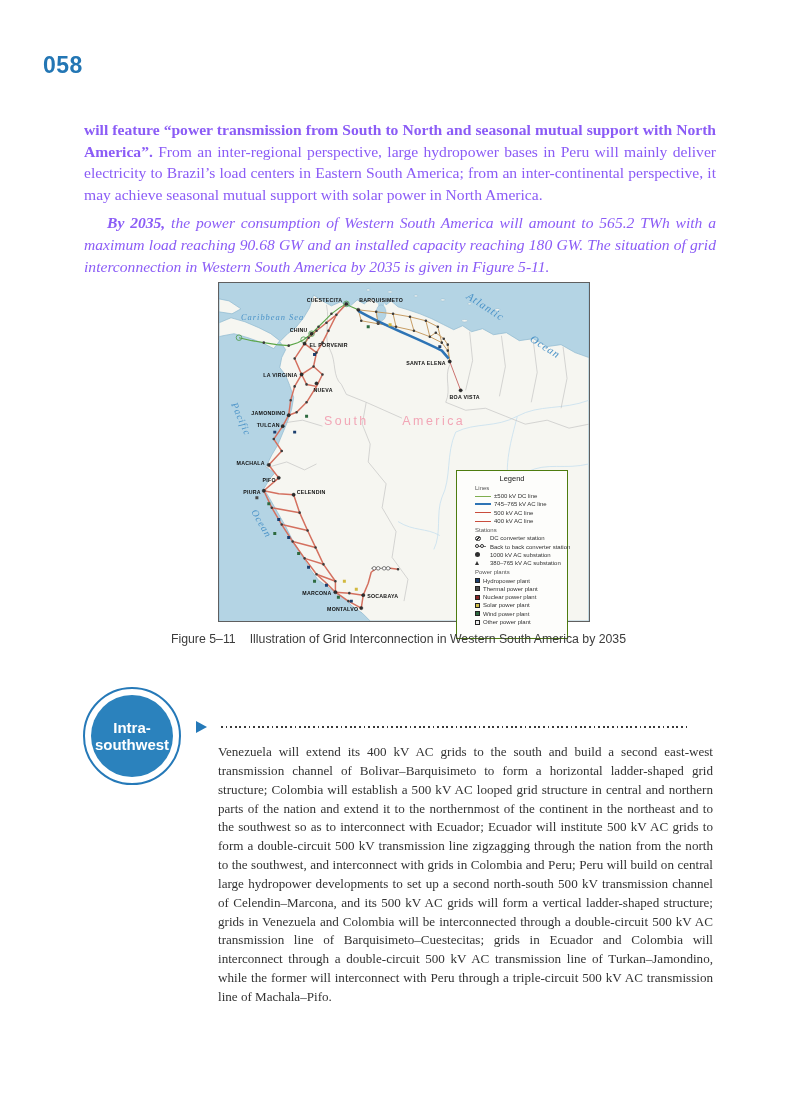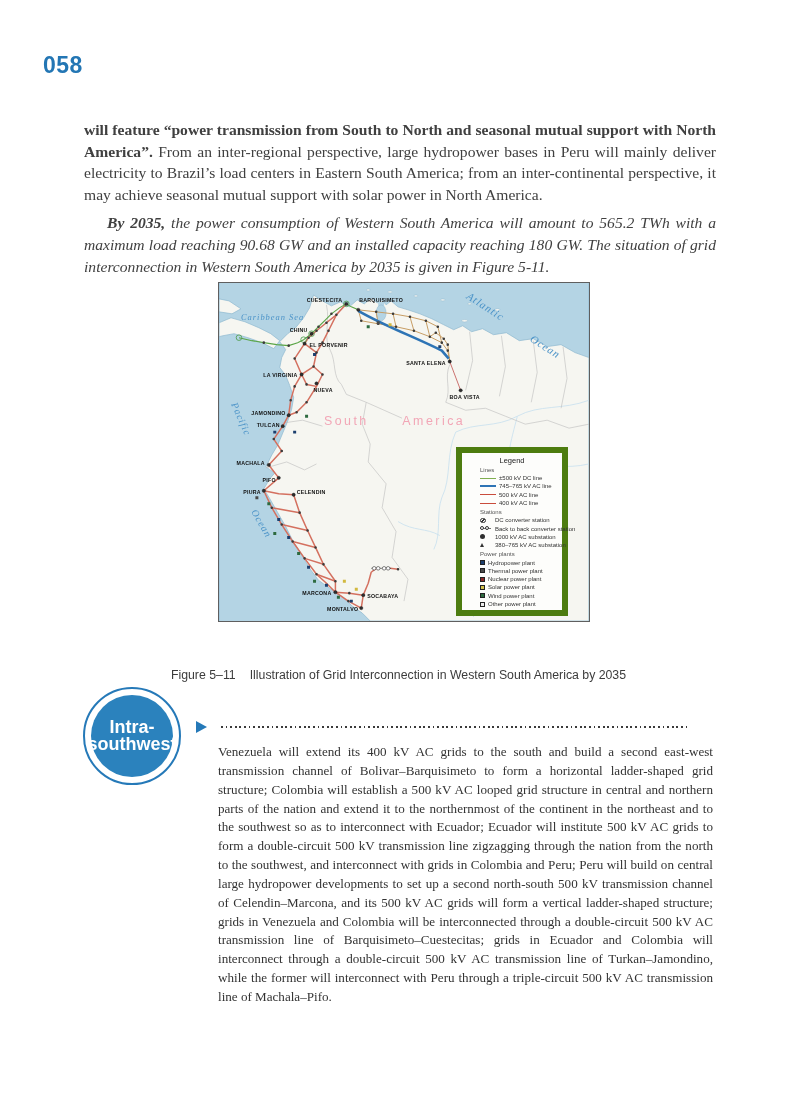--- a/index.html
+++ b/index.html
@@ -2,60 +2,60 @@
 <html><head>
 <meta charset="utf-8">
 <style>
   html,body{margin:0;padding:0;background:#e9e9e9;}
   .page{position:relative;width:797px;height:1100px;background:#ffffff;margin:0 auto;overflow:hidden;}
 
   .page-number{position:absolute;left:43px;top:52px;font-family:"Liberation Sans",sans-serif;
     font-size:23px;font-weight:bold;color:#2376b4;letter-spacing:.5px;}
 
   .body-text{position:absolute;left:84px;top:119px;width:632px;font-family:"Liberation Serif",serif;
-    font-size:15.6px;line-height:21.6px;text-align:justify;color:#404040;}
+    font-size:15.6px;line-height:21.6px;text-align:justify;color:#8b5cf6;}
   .body-text p{margin:0 0 7px 0;}
   .body-text p.indent{text-indent:23px;font-style:italic;}
 
   .map-figure{position:absolute;left:218px;top:282px;width:372px;height:340px;}
   .map-wrap{position:absolute;inset:0;border:1px solid #5f5f5f;box-sizing:border-box;background:#0369a1;}
   .map-wrap svg{display:block;width:100%;height:100%;}
 
   .city-label{font-family:"Liberation Sans",sans-serif;font-size:5.3px;font-weight:bold;fill:#101010;letter-spacing:.25px;}
   .sea-label{font-family:"Liberation Serif",serif;font-style:italic;fill:#4b93c8;letter-spacing:1px;}
   .region-label{font-family:"Liberation Sans",sans-serif;font-size:12.5px;fill:#f2a6b6;letter-spacing:2.5px;text-anchor:middle;}
 
-  .legend{position:absolute;left:237px;top:164px;width:112px;height:169px;background:#fdfdfb;
-    border:6px solid #4d7c0f;box-sizing:border-box;padding:2px 18px;font-family:"Liberation Sans",sans-serif;color:#333;}
+  .legend{position:absolute;left:237px;top:187px;width:112px;height:169px;background:#fdfdfb;
+    border:1px solid #4d7c0f;box-sizing:border-box;padding:2px 18px;font-family:"Liberation Sans",sans-serif;color:#333;}
   .legend-title{text-align:center;font-size:7.5px;color:#222;margin:1px 0 2px;}
   .legend-sec{font-size:6px;color:#555;margin:2px 0 1px;}
   .legend-row{display:flex;align-items:center;gap:3px;height:8.3px;font-size:6px;white-space:nowrap;color:#333;}
   .sample-line{width:16px;flex:0 0 16px;height:0;}
   .st-icon{flex:0 0 12px;display:flex;justify-content:flex-start;align-items:center;}
   .st-dc-converter{width:5.5px;height:5.5px;border:.7px solid #333;border-radius:50%;
     background:linear-gradient(135deg,transparent 42%,#333 42%,#333 58%,transparent 58%);box-sizing:border-box;}
   .st-b2b-converter{position:relative;width:11px;height:6px;
     background:linear-gradient(#333,#333) center/100% .7px no-repeat;}
   .st-b2b-converter::before,.st-b2b-converter::after{content:"";position:absolute;top:.5px;width:4.2px;height:4.2px;
     border:.7px solid #333;border-radius:50%;background:#fff;box-sizing:border-box;}
   .st-b2b-converter::before{left:0;}
   .st-b2b-converter::after{left:5.2px;}
   .st-substation-1000{width:5px;height:5px;border-radius:50%;background:#2f2f2f;}
   .st-substation-380{width:0;height:0;border-left:2.8px solid transparent;border-right:2.8px solid transparent;
     border-bottom:4.6px solid #333;}
   .plant-sq{width:5px;height:5px;flex:0 0 5px;border:.6px solid #222;box-sizing:border-box;}
 
   .figure-caption{position:absolute;top:632px;left:0;width:797px;text-align:center;
-    font-family:"Liberation Sans",sans-serif;font-size:12.3px;color:#3c3c3c;margin-top:36px;}
+    font-family:"Liberation Sans",sans-serif;font-size:12.3px;color:#3c3c3c;}
   .figure-caption .cap-label{margin-right:14px;}
 
   .badge{position:absolute;left:83px;top:687px;width:98px;height:98px;border-radius:50%;
     border:2.5px solid #2579b8;box-sizing:border-box;display:flex;align-items:center;justify-content:center;background:#fff;}
   .badge-inner{width:82px;height:82px;border-radius:50%;background:#2b82bd;color:#fff;
-    font-family:"Liberation Sans",sans-serif;font-weight:bold;font-size:18px;line-height:17.5px;
+    font-family:"Liberation Sans",sans-serif;font-weight:bold;font-size:15px;line-height:17.5px;
     display:flex;align-items:center;justify-content:center;text-align:center;}
   .callout-arrow{position:absolute;left:196px;top:721px;width:0;height:0;
     border-top:6.5px solid transparent;border-bottom:6.5px solid transparent;border-left:11px solid #2579b8;}
   .dotted-line{position:absolute;left:221px;top:726px;width:467px;height:2.2px;
     background:repeating-linear-gradient(to right,#3a3a3a 0 1.8px,transparent 1.8px 4.6px);}
   .callout-text{position:absolute;left:218px;top:743px;width:495px;font-family:Liberation Serif, serif;
     font-size:13.1px;line-height:18.85px;text-align:justify;color:#333;margin:0;}
 </style>
 </head>
 <body>

